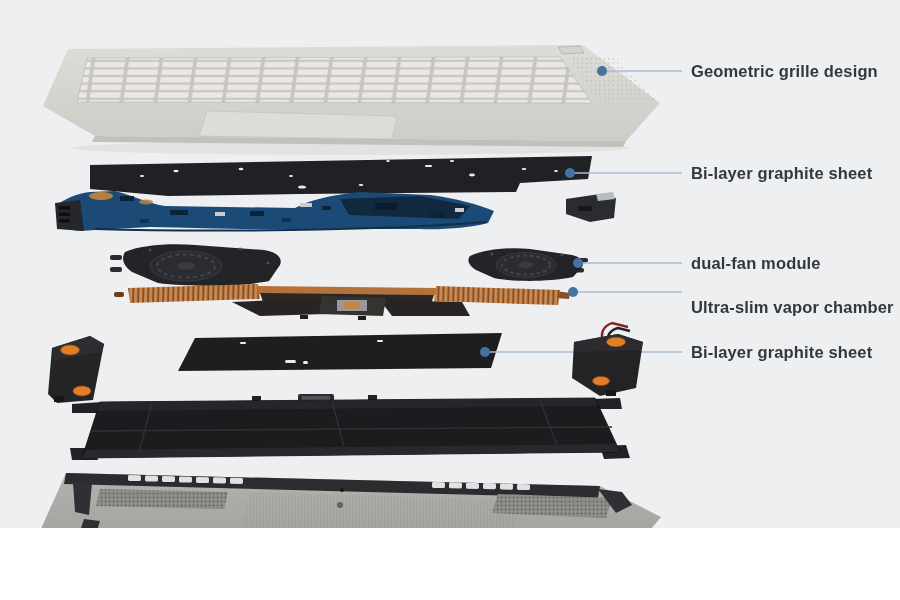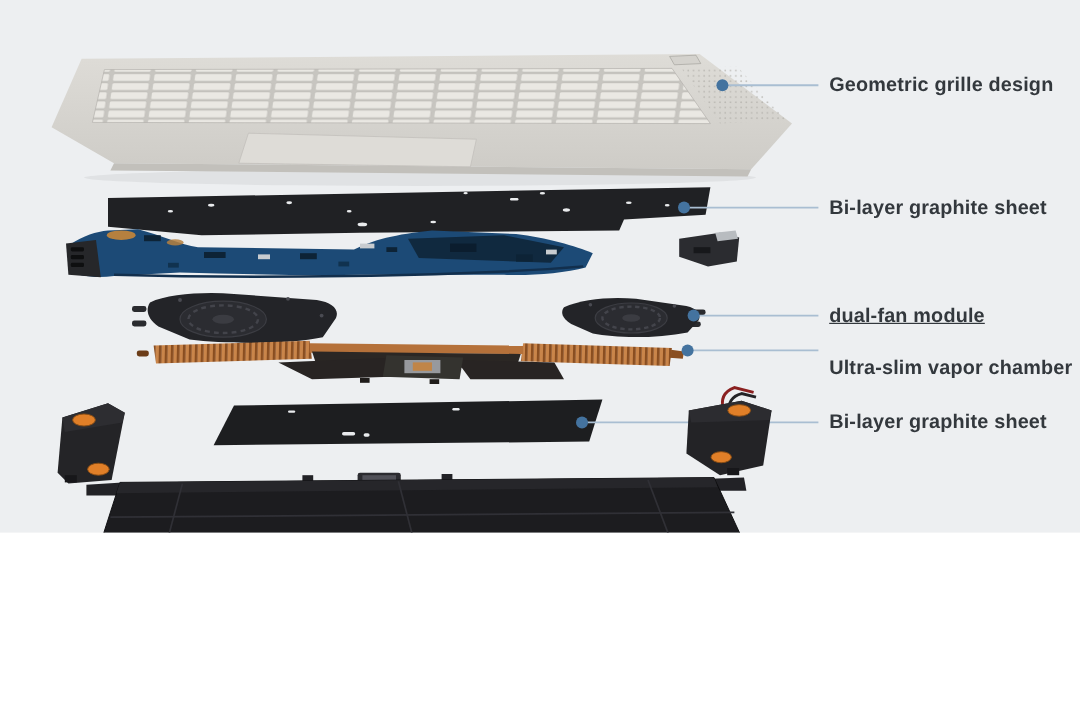--- a/index.html
+++ b/index.html
@@ -1,31 +1,31 @@
 <!DOCTYPE html>
 <html><head>
 <meta charset="utf-8">
 <style>
   html,body{margin:0;padding:0;}
   body{font-family:"Liberation Sans","DejaVu Sans",sans-serif;}
-  .stage{position:relative;width:900px;height:444px;background:#edeff1;overflow:hidden;}
+  .stage{position:relative;width:900px;height:528px;background:#edeff1;overflow:hidden;}
   .art{position:absolute;left:0;top:0;}
   .callout-label{
     position:absolute;
     left:691px;
     color:#33383d;
     font-size:16.5px;
     font-weight:600;
     letter-spacing:.15px;
     line-height:24px;
     white-space:nowrap;
   }
   .lbl-1{top:59px;}
   .lbl-2{top:161px;}
-  .lbl-3{top:251px;text-decoration:underline;}
+  .lbl-3{top:251px;}
   .lbl-4{top:295px;}
   .lbl-5{top:340px;}
 </style>
 </head>
 <body>
 
 <div class="stage">
 
 <svg class="art" width="900" height="600" viewBox="0 0 900 600">
   <defs>

